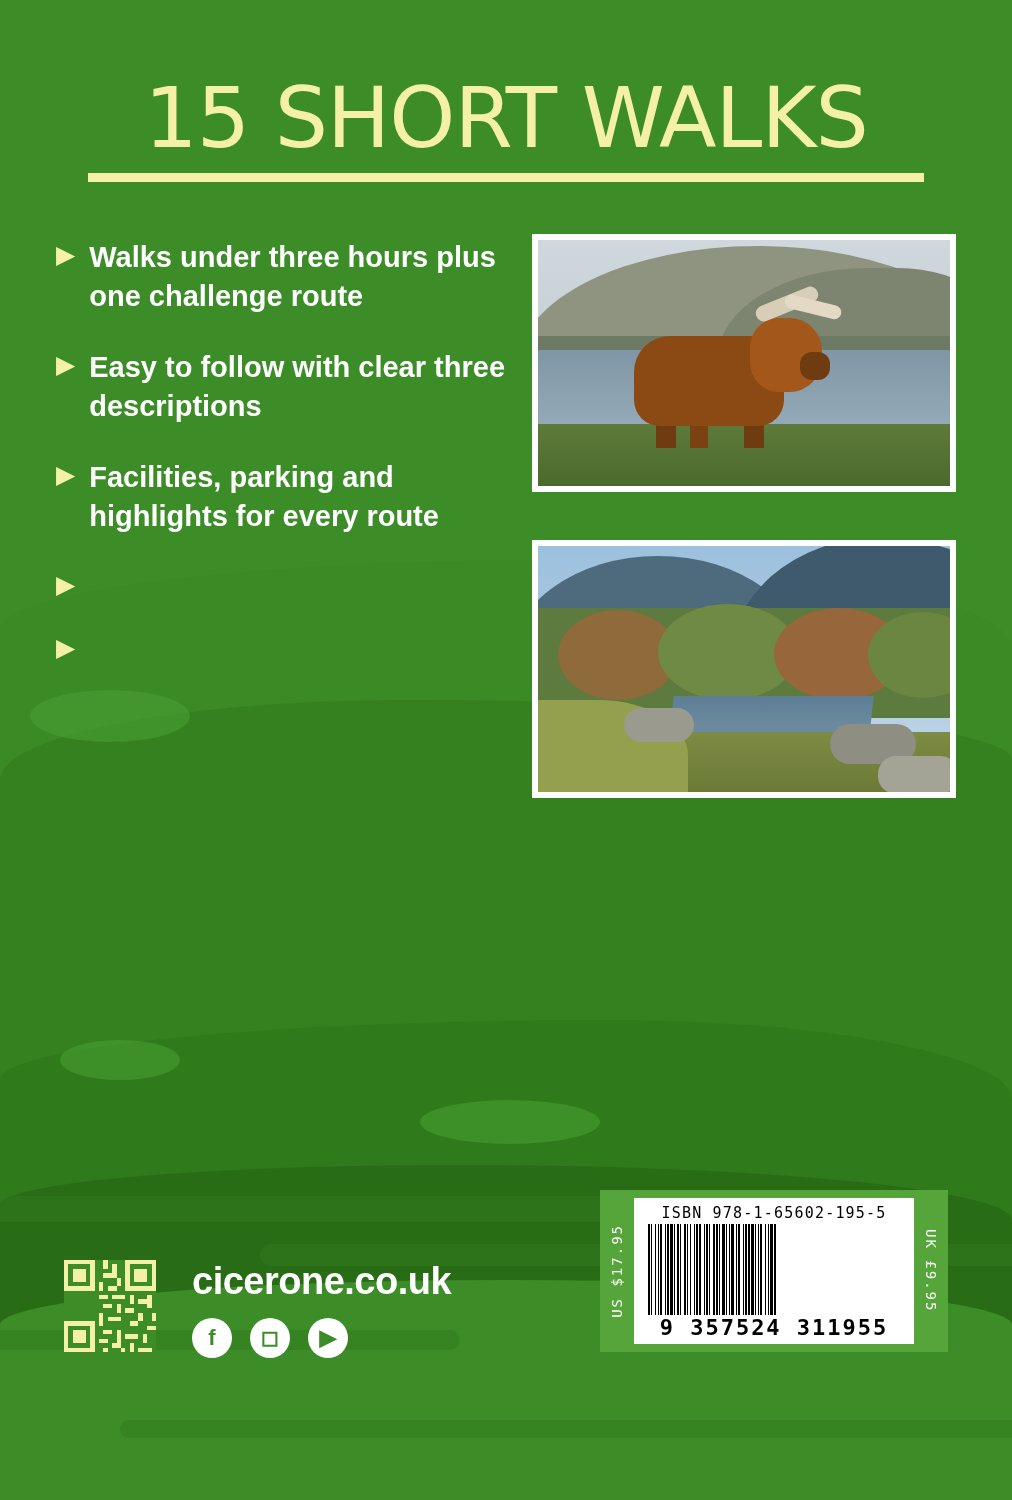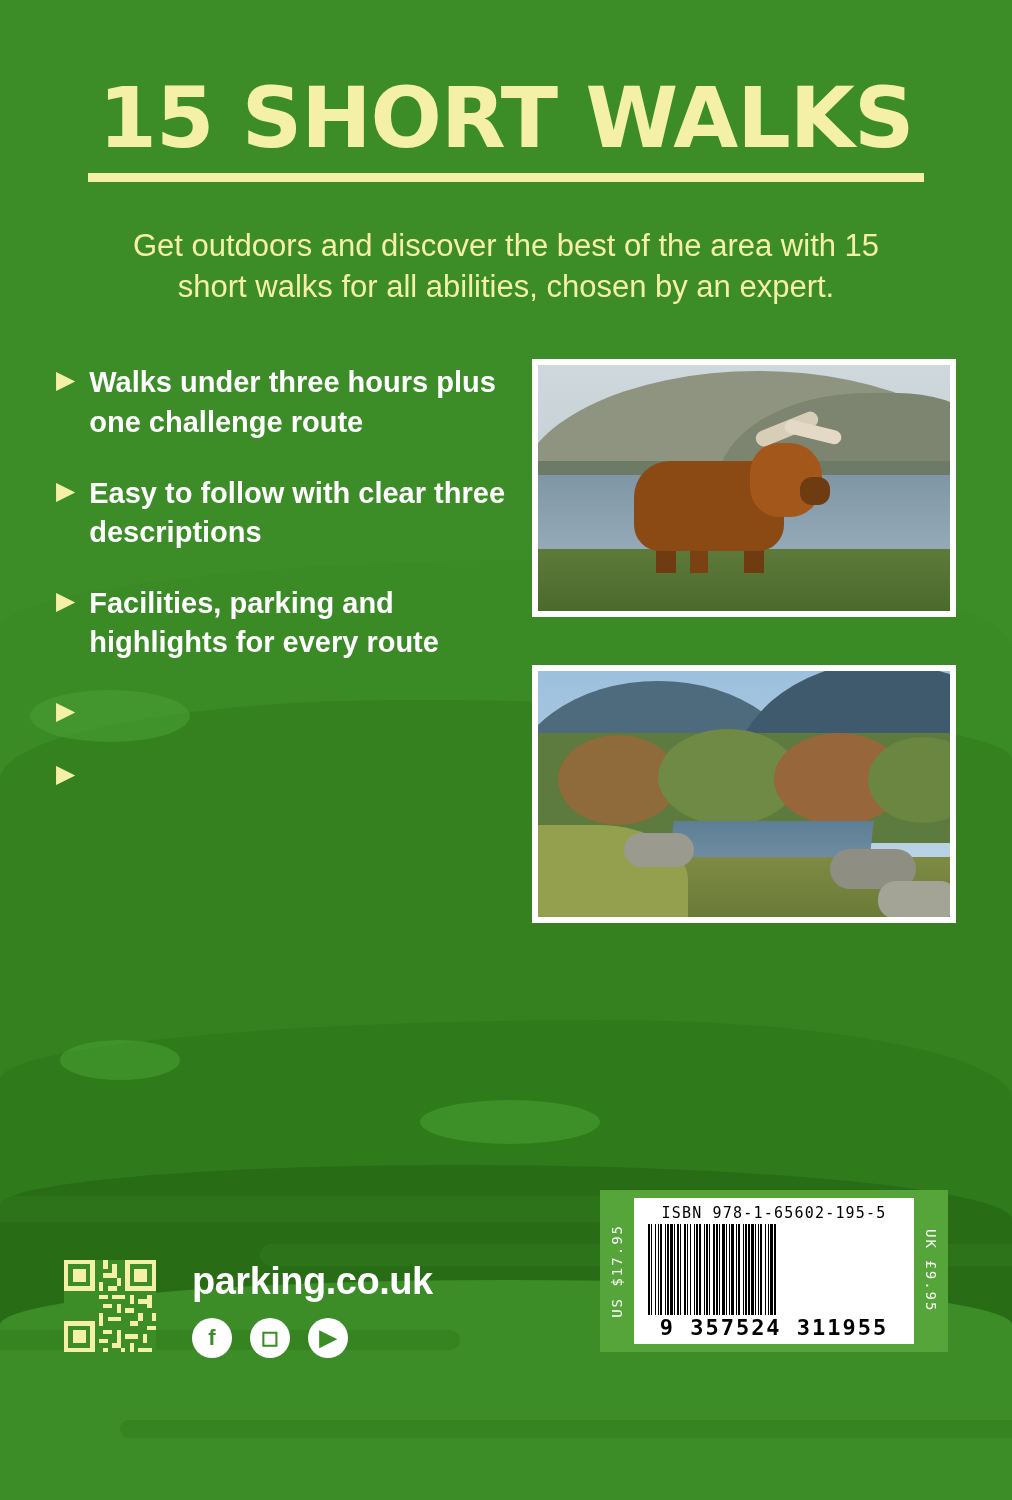--- a/index.html
+++ b/index.html
@@ -73,21 +73,21 @@
 
   
   .content { position: relative; z-index: 5; }
 
   .title-block {
     padding: 78px 58px 0 58px;
   }
 
   .main-title {
     font-family: "DejaVu Sans", sans-serif;
-    font-weight: 700;
+    font-weight: 400;
     font-size: 84px;
     line-height: 0.96;
     letter-spacing: -1px;
     color: #f5f0a8;
     text-align: center;
     padding: 0 18px;
   }
 
   .title-rule {
     height: 9px;
@@ -342,21 +342,20 @@
 <div class="stripe" style="left:-40px;top:1196px;width:700px;height:26px;"></div>
 <div class="stripe" style="left:260px;top:1244px;width:820px;height:22px;"></div>
 <div class="stripe" style="left:-60px;top:1330px;width:520px;height:20px;"></div>
 <div class="stripe" style="left:120px;top:1420px;width:900px;height:18px;"></div>
 
 <div class="content">
 
   <div class="title-block">
     <div class="main-title">15 SHORT WALKS</div>
     <div class="title-rule"></div>
-    <div class="tagline">Get outdoors and discover the best of the area with 15 short walks for all abilities, chosen by an expert.</div>
   </div>
 
   <div class="lower">
 
     <div class="features">
       <div class="feature">
         <span class="bullet">▶</span>
         <span class="feature-text">Walks under three hours plus one challenge route</span>
       </div>
       <div class="feature">
@@ -459,21 +458,21 @@
         <rect x="18" y="17" width="1" height="2"></rect>
       <rect x="8" y="18" width="2" height="1"></rect>
         <rect x="11" y="19" width="2" height="1"></rect>
       <rect x="15" y="19" width="1" height="2"></rect>
         <rect x="17" y="20" width="3" height="1"></rect>
       <rect x="9" y="20" width="1" height="1"></rect>
         <rect x="13" y="20" width="1" height="1"></rect>
     </g>
   </svg>
 
-  <div class="brand">parking.co.uk</div>
+  <div class="brand">cicerone.co.uk</div>
 
   <div class="socials">
     <div class="social">f</div>
     <div class="social">◻</div>
     <div class="social">▶</div>
   </div>
 
   <div class="barcode-panel">
     <div class="side-price">
       <span>US $17.95</span>

